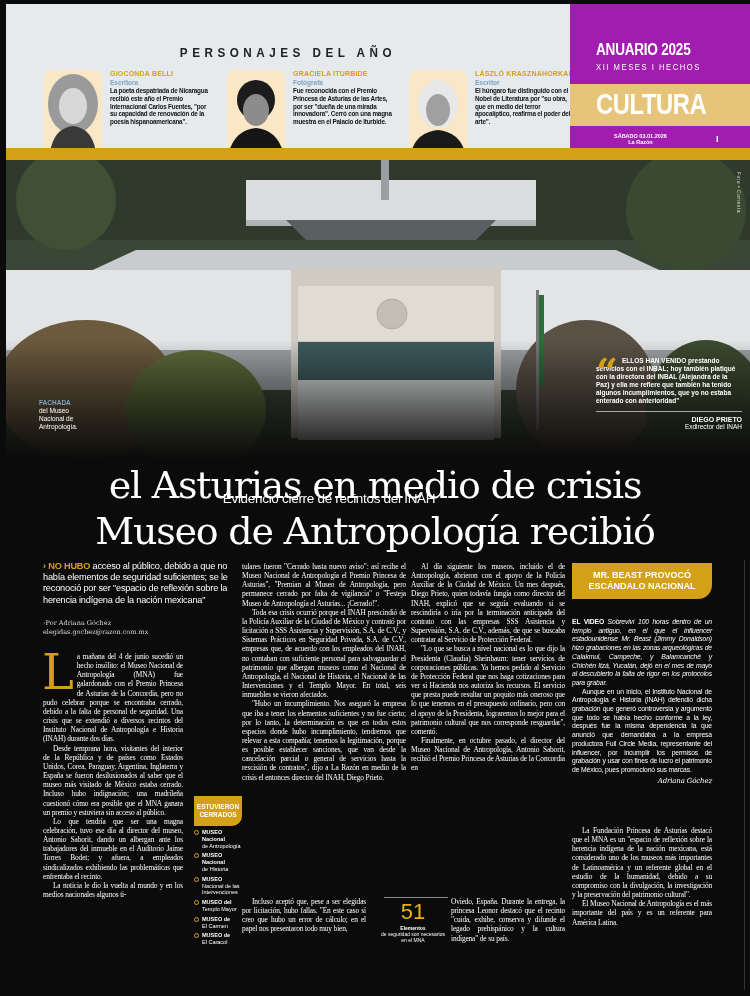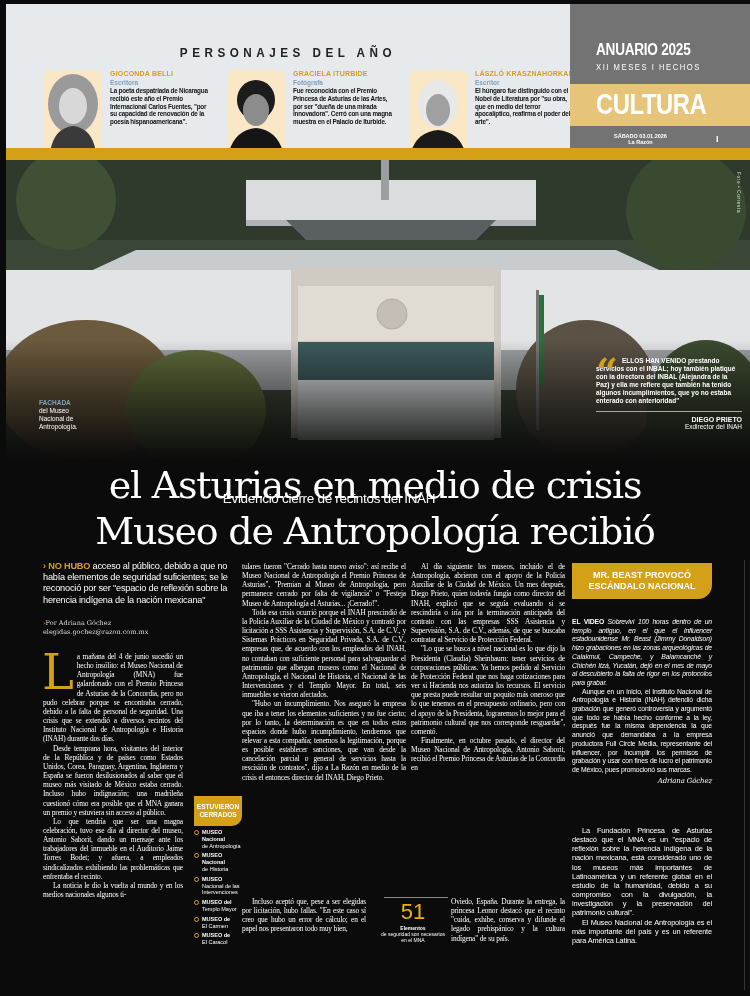--- a/index.html
+++ b/index.html
@@ -14,21 +14,21 @@
     font-family: "Liberation Sans Narrow", "Liberation Sans", sans-serif; font-weight: 700; font-size: 13px;
     letter-spacing: 5px; color: #222; transform: scaleX(0.9); }
   .person { position: absolute; top: 66px; height: 82px; }
   .person .photo { position: absolute; left: 0; top: 0; width: 58px; height: 82px; background: #f9e7c5; border-radius: 8px 8px 0 0; overflow: hidden; }
   .person .photo svg { position: absolute; left: 0; top: 0; }
   .person .info { position: absolute; left: 66px; top: 0; width: 100px; }
   .person .name { font-size: 7px; font-weight: 700; color: #d4a017; letter-spacing: 0.2px; line-height: 8px; }
   .person .role { font-size: 6.5px; font-weight: 700; color: #7ea1be; line-height: 9px; }
   .person .desc { font-size: 6.3px; font-weight: 700; color: #111; line-height: 7.8px; letter-spacing: -0.2px; }
 
-  .anuario { position: absolute; left: 570px; top: 4px; width: 180px; height: 144px; background: #737373; }
+  .anuario { position: absolute; left: 570px; top: 4px; width: 180px; height: 144px; background: #a21caf; }
   .anuario .year { position: absolute; left: 26px; top: 37px; font-size: 16px; font-weight: 700; color: #fff; letter-spacing: -0.3px; transform: scaleX(0.85); transform-origin: left; }
   .anuario .sub { position: absolute; left: 26px; top: 58px; font-size: 9px; color: #fff; letter-spacing: 1.8px; transform: scaleX(0.85); transform-origin: left; }
   .anuario .band { position: absolute; left: 0; top: 80px; width: 180px; height: 42px; background: #e6c57a; }
   .anuario .section { position: absolute; left: 26px; top: 84px; font-size: 29px; font-weight: 700; color: #fff; letter-spacing: -0.5px; transform: scaleX(0.82); transform-origin: left; }
   .anuario .date { position: absolute; left: 44px; top: 129px; font-size: 5.5px; font-weight: 700; color: #fff; text-align: center; line-height: 6px; }
   .anuario .pipe { position: absolute; left: 146px; top: 130px; font-size: 9px; color: #fff; font-weight: 700; }
 
   
   .photo-main { position: absolute; left: 6px; top: 160px; width: 744px; height: 300px; overflow: hidden; background: #2c2f2a; }
   .photo-main svg { position: absolute; left: 0; top: 0; }
@@ -75,21 +75,21 @@
   .stat .num { font-size: 22px; color: #eab308; line-height: 26px; margin-top: 6px; }
   .stat .lbl { font-size: 5px; line-height: 6px; color: #fff; }
   .stat .lbl b { display: block; font-weight: 700; }
 
   .sidebar { position: absolute; left: 572px; top: 563px; width: 140px; height: 36px; background: #d4a017; border-radius: 0 0 14px 0; text-align: center; font-size: 9px; font-weight: 700; line-height: 11px; padding-top: 7px; color: #fff; }
   .side-text { position: absolute; left: 572px; top: 618px; width: 140px; font-size: 6.8px; line-height: 8.7px; color: #fff; text-align: justify; letter-spacing: -0.15px; }
   .side-text p { text-indent: 10px; }
   .side-text p.noindent { text-indent: 0; }
   .side-text .hl { font-weight: 700; }
   .side-sign { text-align: right; font-family: "DejaVu Serif", serif; font-style: italic; font-size: 7px; margin-top: 2px; }
-  .side-text2 { position: absolute; left: 572px; top: 826px; width: 140px; font-family: Liberation Sans, sans-serif; font-size: 7.4px; line-height: 9.15px; color: #fff; text-align: justify; letter-spacing: -0.15px; }
+  .side-text2 { position: absolute; left: 572px; top: 826px; width: 140px; font-family: Liberation Serif, serif; font-size: 7.4px; line-height: 9.15px; color: #fff; text-align: justify; letter-spacing: -0.15px; }
   .side-text2 p { text-indent: 10px; }
   .right-line { position: absolute; left: 744px; top: 560px; width: 1px; height: 430px; background: #333; }
 </style>
 </head>
 <body>
 
 <div class="top">
   <div class="personajes">
     <div class="personajes-title">PERSONAJES DEL AÑO</div>
 
@@ -214,21 +214,21 @@
 
 <div class="lead"><span class="hl">› NO HUBO</span><span> acceso al público, debido a que no había elementos de seguridad suficientes; se le reconoció por ser "espacio de reflexión sobre la herencia indígena de la nación mexicana"</span></div>
 <div class="byline">
   <div><span class="arrow">›</span><span>Por Adriana Góchez</span></div>
   <div>elegidas.gochez@razon.com.mx</div>
 </div>
 
 <div class="col col-1">
   <p class="noindent"><span class="dropcap">L</span><span>a mañana del 4 de junio sucedió un hecho insólito: el Museo Nacional de Antropología (MNA) fue galardonado con el Premio Princesa de Asturias de la Concordia, pero no pudo celebrar porque se encontraba cerrado, debido a la falta de personal de seguridad. Una crisis que se extendió a diversos recintos del Instituto Nacional de Antropología e Historia (INAH) durante dos días.</span></p>
   <p>Desde temprana hora, visitantes del interior de la República y de países como Estados Unidos, Corea, Paraguay, Argentina, Inglaterra y España se fueron desilusionados al saber que el museo más visitado de México estaba cerrado. Incluso hubo indignación; una madrileña cuestionó cómo era posible que el MNA ganara un premio y estuviera sin acceso al público.</p>
-  <p>Lo que tendría que ser una magna celebración, tuvo ese día al director del museo, Antonio Saborit, dando un mensaje ante los trabajadores del inmueble en el Auditorio Jaime Torres Bodet; y afuera, a empleados sindicalizados exhibiendo las problemáticas que enfrentaba el recinto.</p>
+  <p>Lo que tendría que ser una magna celebración, tuvo ese día al director del museo, Antonio Saborit, dando un albergan ante los trabajadores del inmueble en el Auditorio Jaime Torres Bodet; y afuera, a empleados sindicalizados exhibiendo las problemáticas que enfrentaba el recinto.</p>
   <p>La noticia le dio la vuelta al mundo y en los medios nacionales algunos ti-</p>
 </div>
 
 <div class="closed-box">ESTUVIERON CERRADOS</div>
 <ul class="closed-list">
   <li><span class="dot"></span><b>MUSEO Nacional</b><span>de Antropología</span></li>
   <li><span class="dot"></span><b>MUSEO Nacional</b><span>de Historia</span></li>
   <li><span class="dot"></span><b>MUSEO</b><span>Nacional de las Intervenciones</span></li>
   <li><span class="dot"></span><b>MUSEO del</b><span>Templo Mayor</span></li>
   <li><span class="dot"></span><b>MUSEO de</b><span>El Carmen</span></li>

